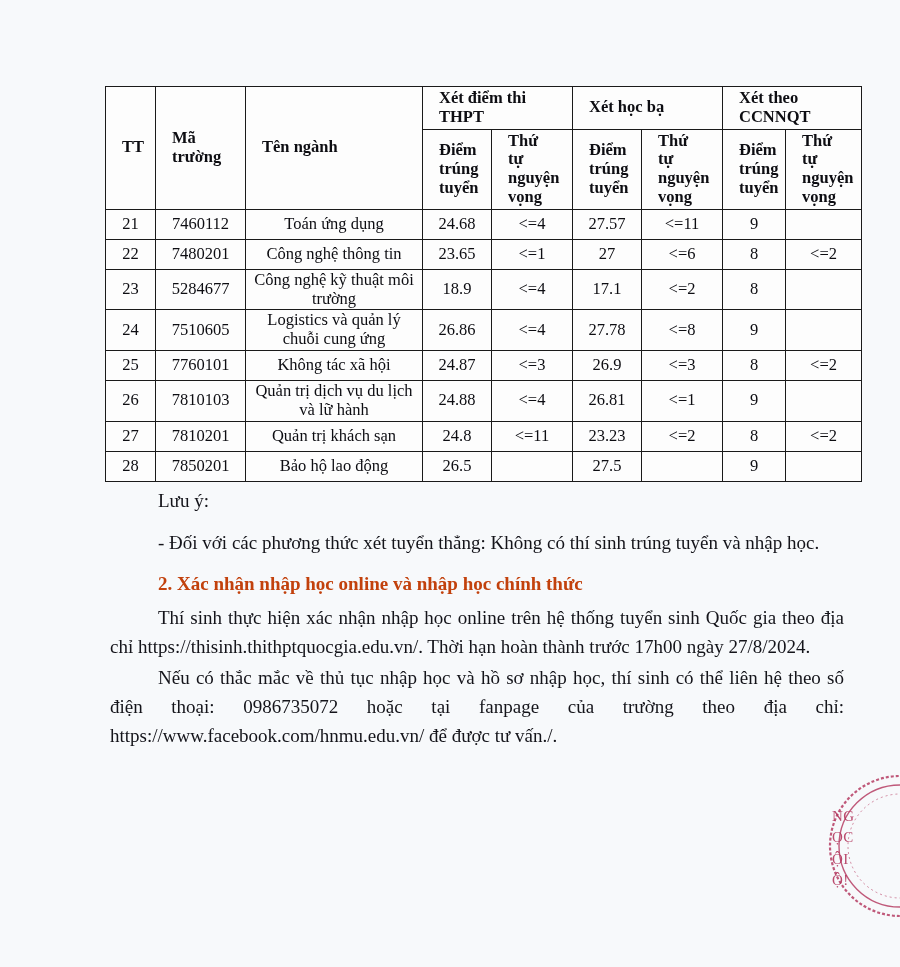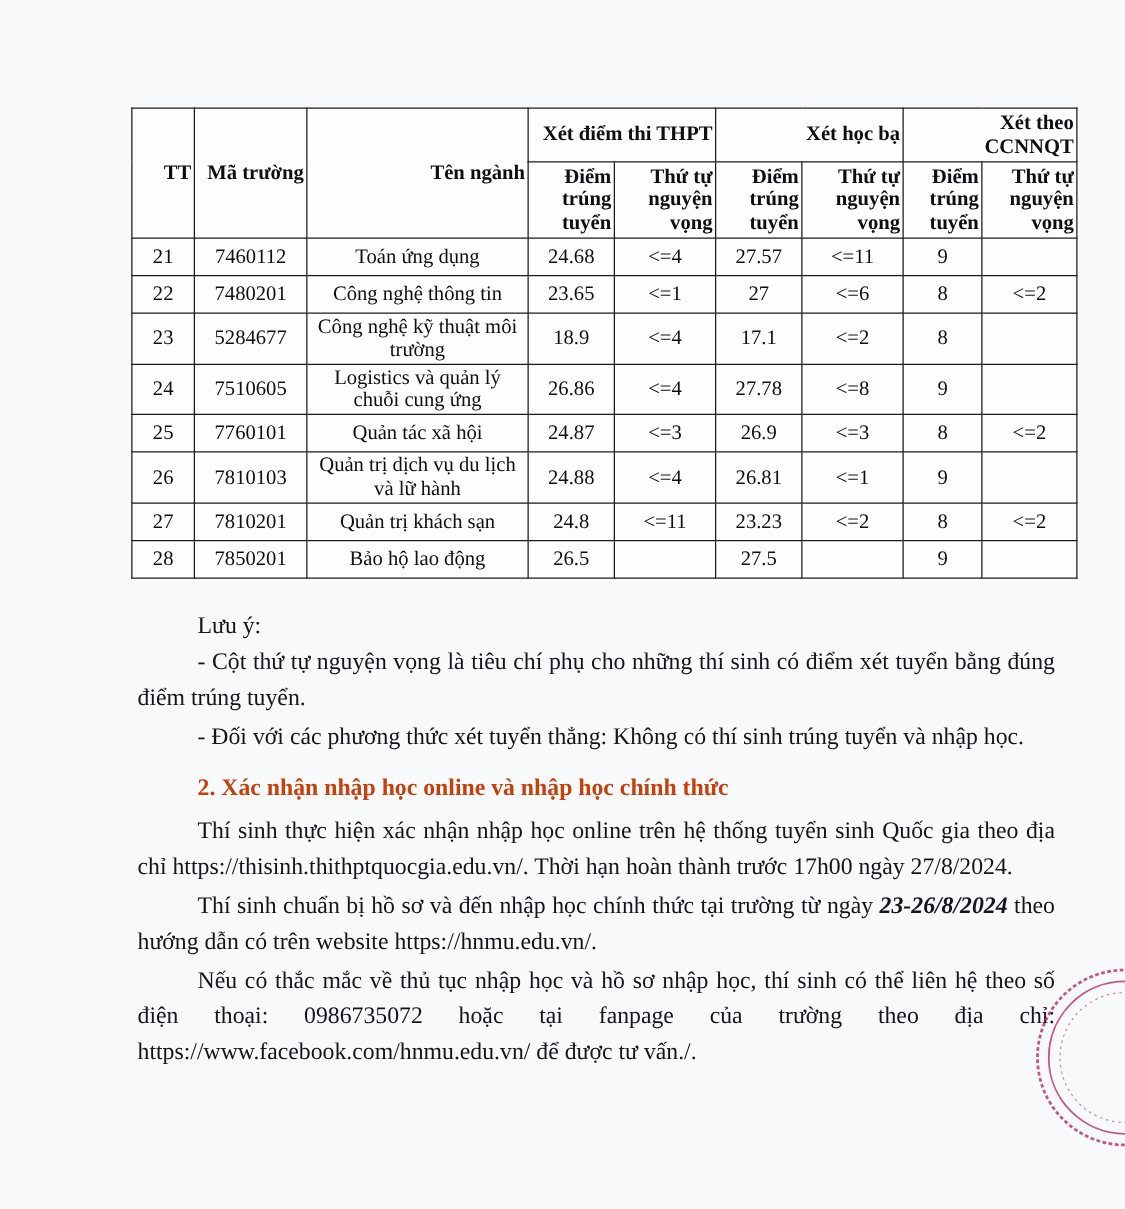--- a/index.html
+++ b/index.html
@@ -39,23 +39,23 @@
   table.admissions th,
   table.admissions td {
     border: 1.3px solid #1a1a1a;
     padding: 0;
     font-size: 16.5px;
     line-height: 1.14;
     color: #0d0d12;
   }
   table.admissions th {
     font-weight: bold;
-    text-align: right;
+    text-align: left;
     vertical-align: middle;
-    padding: 2px 2px;
+    padding: 2px 16px;
   }
   table.admissions td {
     text-align: center;
     vertical-align: middle;
     height: 27px;
     padding: 1px 2px;
   }
   td.name-cell {
     text-align: left;
     padding-left: 7px;
@@ -86,21 +86,21 @@
     width: 734px;
   }
   .para {
     font-size: 19px;
     line-height: 1.52;
     text-align: justify;
     margin: 0 0 2px 0;
     text-indent: 48px;
     color: #14141a;
   }
-  .para.tight { margin-bottom: 0; }
+  .para.tight { margin-bottom: 13px; }
   .section-head {
     font-size: 19px;
     font-weight: bold;
     text-indent: 48px;
     margin: 12px 0 6px 0;
     line-height: 1.5;
     color: #c2410c;
   }
   .bi { font-weight: bold; font-style: italic; }
 
@@ -206,21 +206,21 @@
             <td>26.86</td>
             <td>&lt;=4</td>
             <td>27.78</td>
             <td>&lt;=8</td>
             <td>9</td>
             <td></td>
           </tr>
           <tr>
             <td class="tt-cell">25</td>
             <td class="code-cell">7760101</td>
-            <td class="name-cell">Quản tác xã hội</td>
+            <td class="name-cell">Không tác xã hội</td>
             <td>24.87</td>
             <td>&lt;=3</td>
             <td>26.9</td>
             <td>&lt;=3</td>
             <td>8</td>
             <td>&lt;=2</td>
           </tr>
           <tr>
             <td class="tt-cell">26</td>
             <td class="code-cell">7810103</td>
@@ -254,37 +254,41 @@
             <td>9</td>
             <td></td>
           </tr>
         </tbody>
     </table>
   </div>
 
   <div class="body-text">
 
     <p class="para tight">Lưu ý:</p>
-    <p class="para">- Cột thứ tự nguyện vọng là tiêu chí phụ cho những thí sinh có điểm xét tuyển bằng đúng điểm trúng tuyển.</p>
     <p class="para">- Đối với các phương thức xét tuyển thẳng: Không có thí sinh trúng tuyển và nhập học.</p>
 
     <p class="section-head">2. Xác nhận nhập học online và nhập học chính thức</p>
 
     <p class="para">Thí sinh thực hiện xác nhận nhập học online trên hệ thống tuyển sinh Quốc gia theo địa chỉ https://thisinh.thithptquocgia.edu.vn/. Thời hạn hoàn thành trước 17h00 ngày 27/8/2024.</p>
 
-    <p class="para"><span>Thí sinh chuẩn bị hồ sơ và đến nhập học chính thức tại trường từ ngày </span><span class="bi">23-26/8/2024</span><span> theo hướng dẫn có trên website https://hnmu.edu.vn/.</span></p>
 
     <p class="para">Nếu có thắc mắc về thủ tục nhập học và hồ sơ nhập học, thí sinh có thể liên hệ theo số điện thoại: 0986735072 hoặc tại fanpage của trường theo địa chỉ: https://www.facebook.com/hnmu.edu.vn/ để được tư vấn./.</p>
   </div>
 
   <div class="stamp">
     <svg width="150" height="150" viewBox="0 0 150 150" aria-hidden="true">
       <g fill="none" stroke="#b2325a" stroke-width="2.2" opacity="0.8">
         <circle cx="74" cy="74" r="70" stroke-dasharray="3 2"></circle>
         <circle cx="74" cy="74" r="61" stroke-width="1.4"></circle>
       </g>
       <g fill="none" stroke="#b2325a" stroke-width="1" opacity="0.55" stroke-dasharray="2 3">
         <circle cx="74" cy="74" r="52"></circle>
       </g>
     </svg>
   </div>
+  <div class="stamp-text">
+    <div>NG</div>
+    <div>ỌC</div>
+    <div>ỘI</div>
+    <div>Ộ!</div>
+  </div>
 
 </div>
 
 </body></html>

